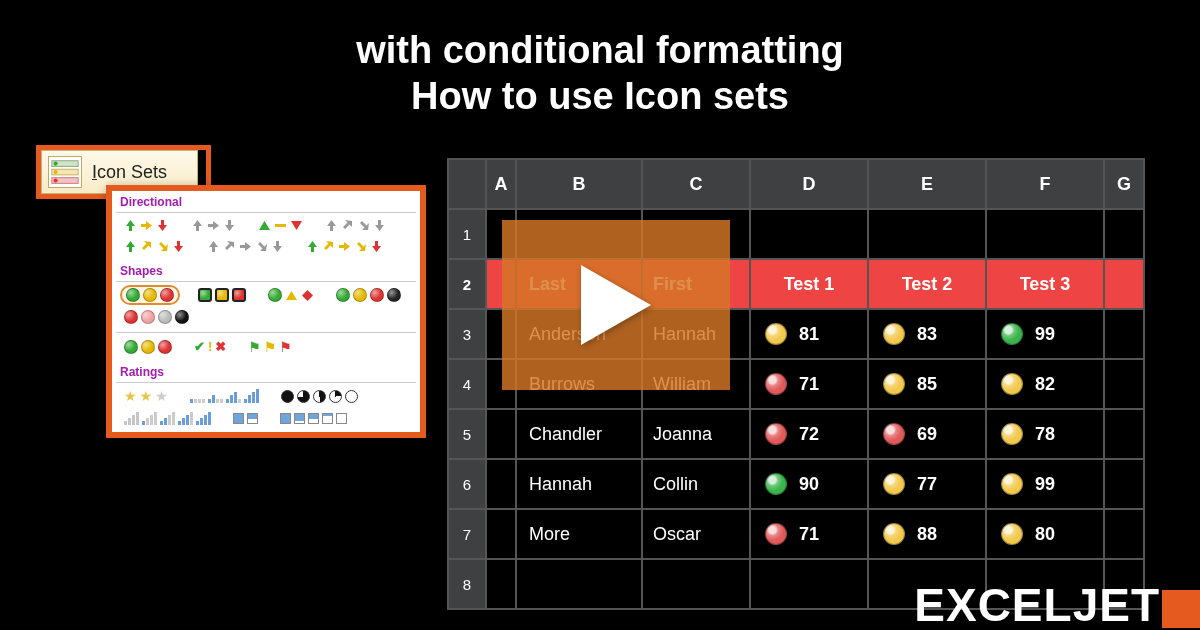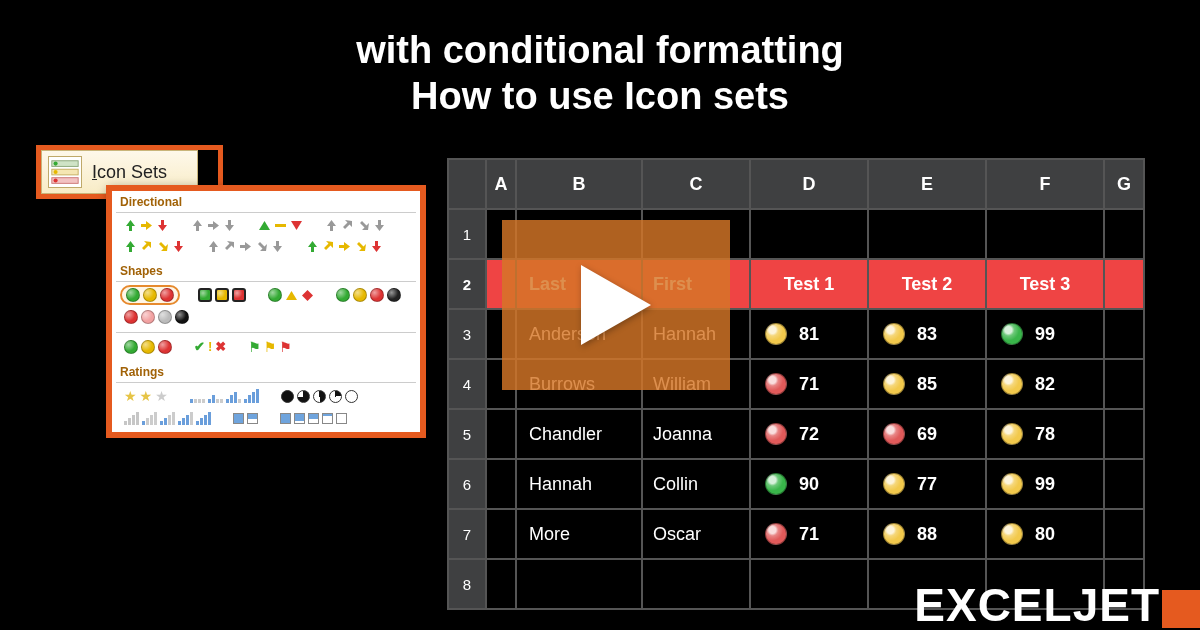--- a/index.html
+++ b/index.html
@@ -21,21 +21,21 @@
   
   .panel-wrap {
     position: absolute;
     left: 36px; top: 145px;
     width: 365px;
   }
   .btn-outer {
     border: 5px solid #e55a1f;
     display: inline-flex;
     align-items: center;
-    padding-right: 20px;
+    padding-right: 8px;
   }
   .btn-icon-sets {
     display: flex; align-items: center;
     background: linear-gradient(#fef8ea,#f8ecc6);
     border: 1px solid #c9b57a;
     height: 44px;
     padding: 4px 30px 4px 6px;
     font-size: 18px;
     color: #222;
     gap: 10px;
@@ -56,21 +56,21 @@
     width: 320px;
     background: #fff;
     border: 6px solid #e55a1f;
     color: #333;
     font-size: 13px;
     box-shadow: 2px 3px 10px rgba(0,0,0,.4);
   }
   .dd-section-label {
     padding: 4px 8px 2px;
     font-weight: 600;
-    color: #a16207;
+    color: #a21caf;
     font-size: 12px;
   }
   .dd-hr { border:0; border-top:1px solid #ccc; margin:1px 4px 3px; }
   .dd-grid {
     display: flex; flex-wrap: wrap;
     gap: 6px 18px;
     padding: 2px 10px 6px;
   }
   .iconset {
     display:flex; gap:3px; align-items:center;

